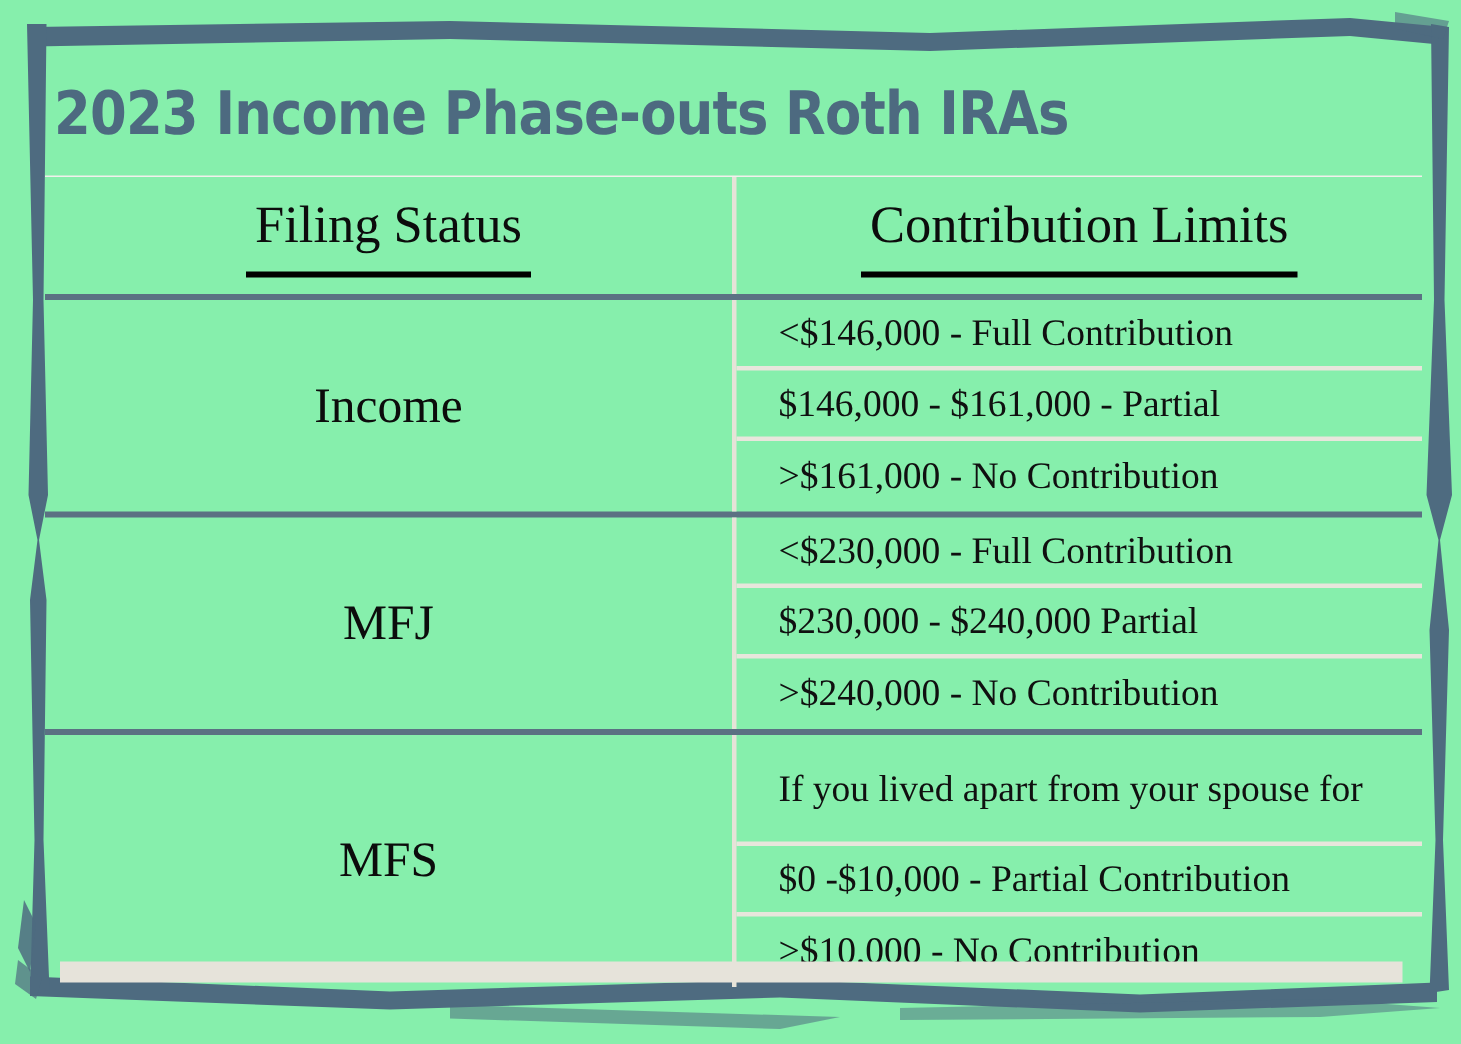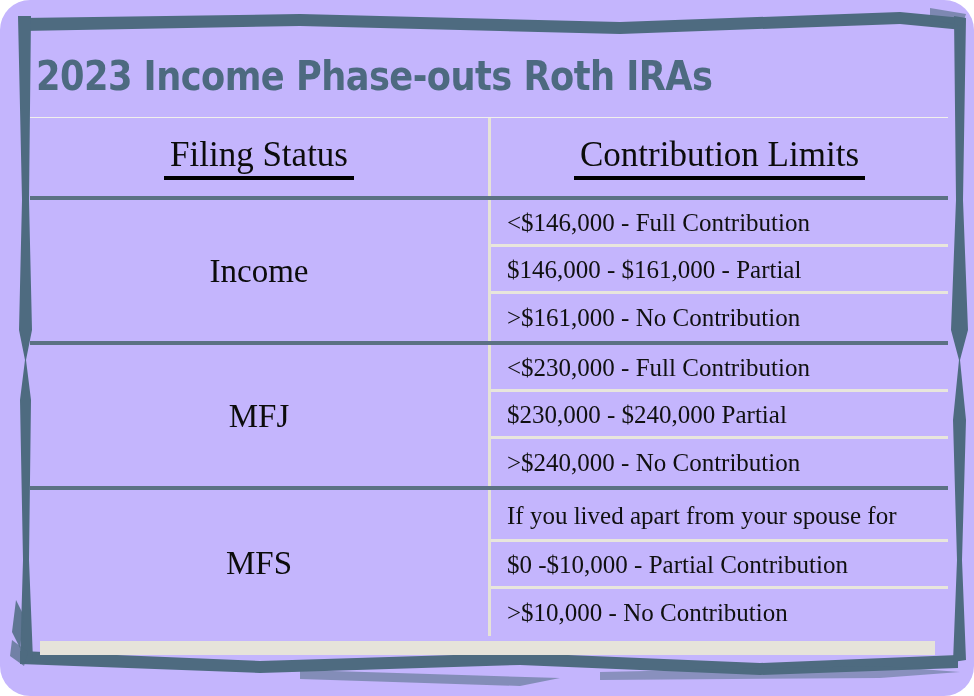--- a/index.html
+++ b/index.html
@@ -12,22 +12,21 @@
     height: 696px;
     overflow: hidden;
     font-family: "Liberation Serif", "DejaVu Serif", serif;
     -webkit-font-smoothing: antialiased;
   }
 
   #page {
     position: relative;
     width: 974px;
     height: 696px;
-    background: #c4b5fd;
-    border-radius: 30px;
+    background: #86efac;
   }
 
   
   .frame-layer {
     position: absolute;
     left: 0; top: 0;
     width: 974px; height: 696px;
     pointer-events: none;
   }
 
@@ -99,21 +98,21 @@
   }
   .header-row .col-right {
     flex-direction: row;
   }
 
   .head-text {
     font-size: 35px;
     line-height: 40px;
     color: #0c0c0c;
     position: relative;
-    padding-bottom: 5px;
+    padding-bottom: 15px;
     white-space: nowrap;
   }
   .head-text::after {
     content: "";
     position: absolute;
     left: -6px;
     right: -6px;
     bottom: 0;
     height: 4px;
     background: #000000;
@@ -121,36 +120,36 @@
 
   .filing-label {
     font-size: 33px;
     line-height: 38px;
     color: #0c0c0c;
     white-space: nowrap;
   }
 
   .sub {
     box-sizing: border-box;
-    padding: 0 0 0 16px;
+    padding: 0 0 0 28px;
     display: flex;
     align-items: center;
     font-size: 25px;
     line-height: 29px;
     color: #101010;
     border-bottom: 3px solid #e8e6dc;
     height: 47px;
     white-space: nowrap;
   }
   .sub:last-child {
     border-bottom: none;
     text-align: right;
   }
   .sub.tall {
-    height: 52px;
+    height: 74px;
     white-space: normal;
     line-height: 25px;
     padding-top: 2px;
   }
   .sub.tall .wrapline {
     display: block;
   }
 
   .beige-strip {
     position: absolute;

